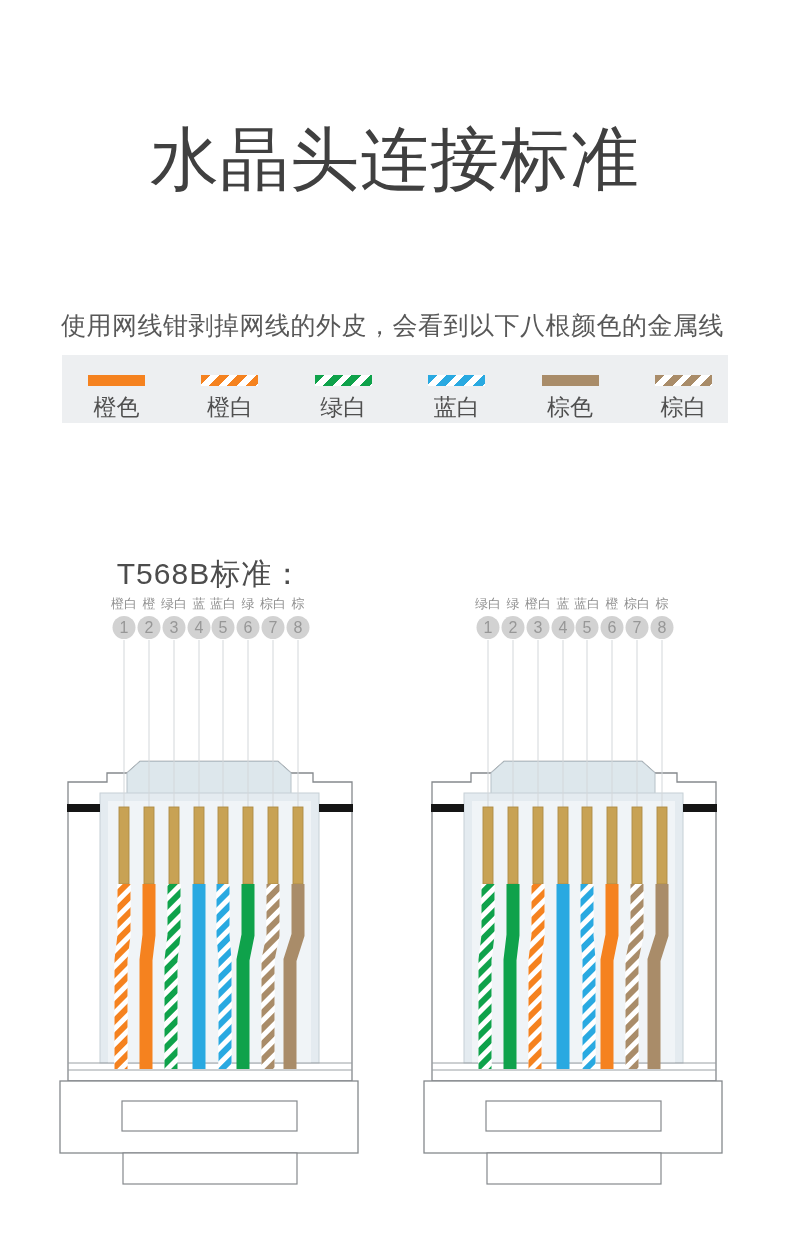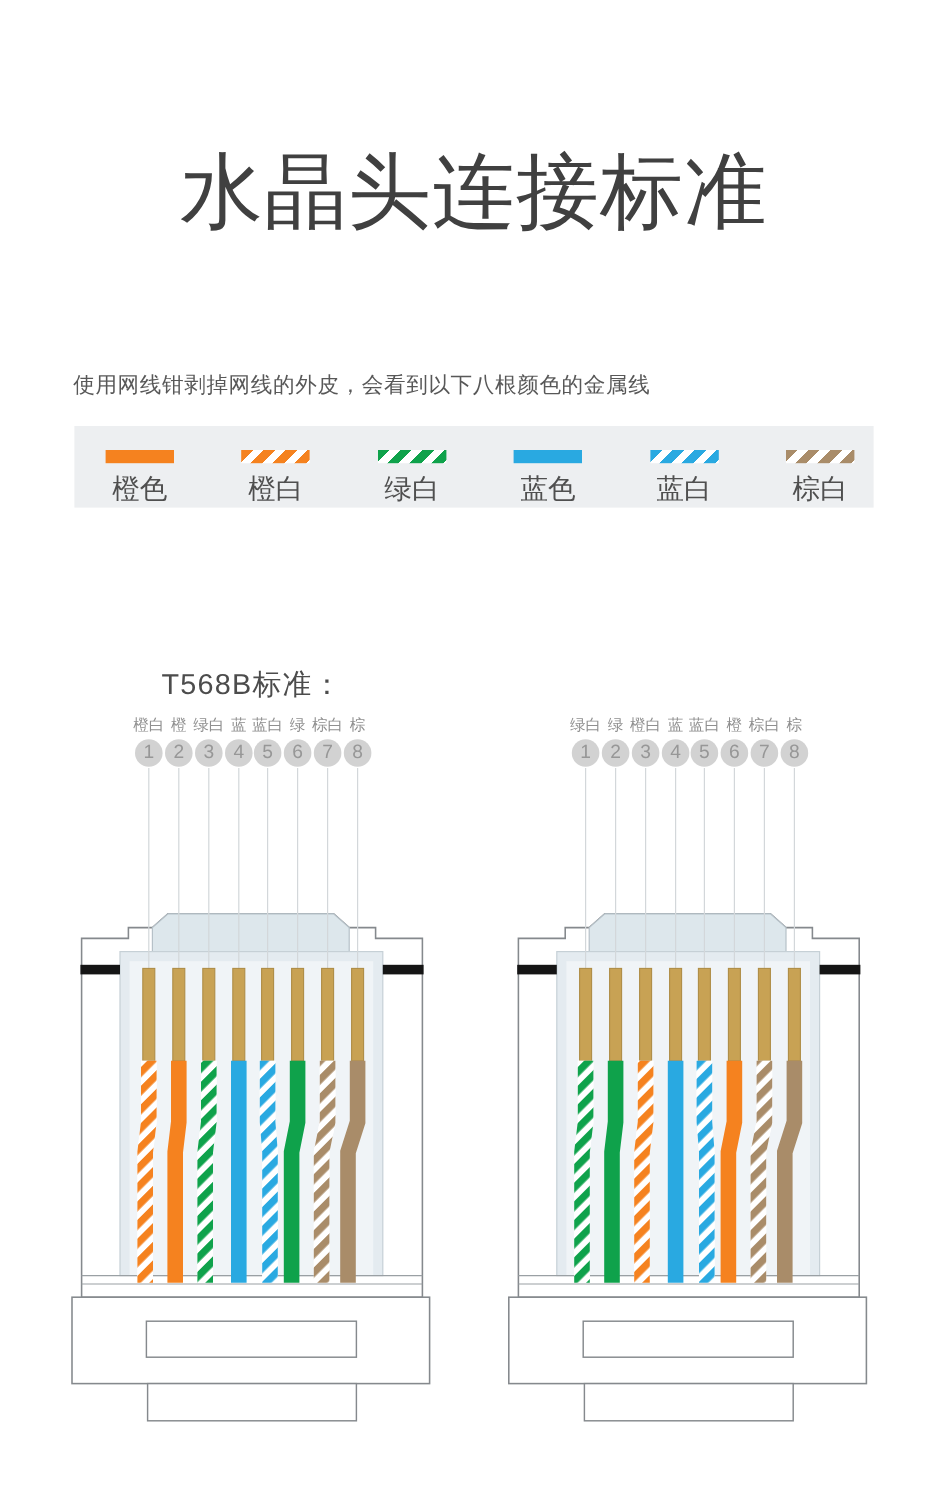--- a/index.html
+++ b/index.html
@@ -7,34 +7,34 @@
     position:relative;width:790px;height:1247px;background:#ffffff;overflow:hidden;
     font-family:"Liberation Sans",sans-serif;
   }
   .page-title{
     position:absolute;left:0;top:124px;width:790px;margin:0;
     text-align:center;font-size:69px;font-weight:500;color:#404040;
     letter-spacing:1px;line-height:1.05;
   }
   .page-desc{
     position:absolute;left:61px;top:309px;margin:0;
-    font-size:18px;color:#585858;letter-spacing:0.5px;white-space:nowrap;
+    font-size:25px;color:#585858;letter-spacing:0.5px;white-space:nowrap;
   }
   .legend{
     position:absolute;left:62px;top:355px;width:666px;height:68px;
     background:#edeff1;box-sizing:border-box;
     display:flex;justify-content:space-between;padding:20px 16px 0 26px;gap:23px;
   }
   .legend-item{display:flex;flex-direction:column;align-items:center;width:57px;}
   .swatch{width:57px;height:26px;}
   .legend-label{margin-top:6px;font-size:23px;color:#4f4f4f;white-space:nowrap;}
   .connector{position:absolute;top:548px;width:340px;height:650px;}
   .conn-title{
     position:absolute;left:0;top:6px;width:340px;text-align:center;
-    font-size:24px;color:#4c4c4c;letter-spacing:1px;
+    font-size:30px;color:#4c4c4c;letter-spacing:1px;
   }
   .wire-label{
     position:absolute;top:47px;transform:translateX(-50%);
     font-size:13px;color:#8f8f8f;white-space:nowrap;
   }
   .pin-circle{
     position:absolute;top:616px;width:23px;height:23px;border-radius:50%;
     background:#d2d2d2;color:#979797;font-size:16px;line-height:23px;
     text-align:center;transform:translateX(-50%);
   }
@@ -59,26 +59,26 @@
       </div>
       <div class="legend-item">
         <div class="swatch" style="background: repeating-linear-gradient(135deg, rgb(245, 130, 31) 0px, rgb(245, 130, 31) 7px, rgb(255, 255, 255) 7px, rgb(255, 255, 255) 13px);"></div>
         <div class="legend-label">橙白</div>
       </div>
       <div class="legend-item">
         <div class="swatch" style="background: repeating-linear-gradient(135deg, rgb(15, 162, 75) 0px, rgb(15, 162, 75) 7px, rgb(255, 255, 255) 7px, rgb(255, 255, 255) 13px);"></div>
         <div class="legend-label">绿白</div>
       </div>
       <div class="legend-item">
-        <div class="swatch" style="background: rgb(41, 169, 225);"></div>
-        <div class="legend-label">蓝色</div>
-      </div>
-      <div class="legend-item">
         <div class="swatch" style="background: repeating-linear-gradient(135deg, rgb(41, 169, 225) 0px, rgb(41, 169, 225) 7px, rgb(255, 255, 255) 7px, rgb(255, 255, 255) 13px);"></div>
         <div class="legend-label">蓝白</div>
+      </div>
+      <div class="legend-item">
+        <div class="swatch" style="background: rgb(169, 140, 105);"></div>
+        <div class="legend-label">棕色</div>
       </div>
       <div class="legend-item">
         <div class="swatch" style="background: repeating-linear-gradient(135deg, rgb(169, 140, 105) 0px, rgb(169, 140, 105) 7px, rgb(255, 255, 255) 7px, rgb(255, 255, 255) 13px);"></div>
         <div class="legend-label">棕白</div>
       </div>
     </div>
 
   <div class="connector" style="left:40px">
     <div class="conn-title">T568B标准：</div>
     <div>

